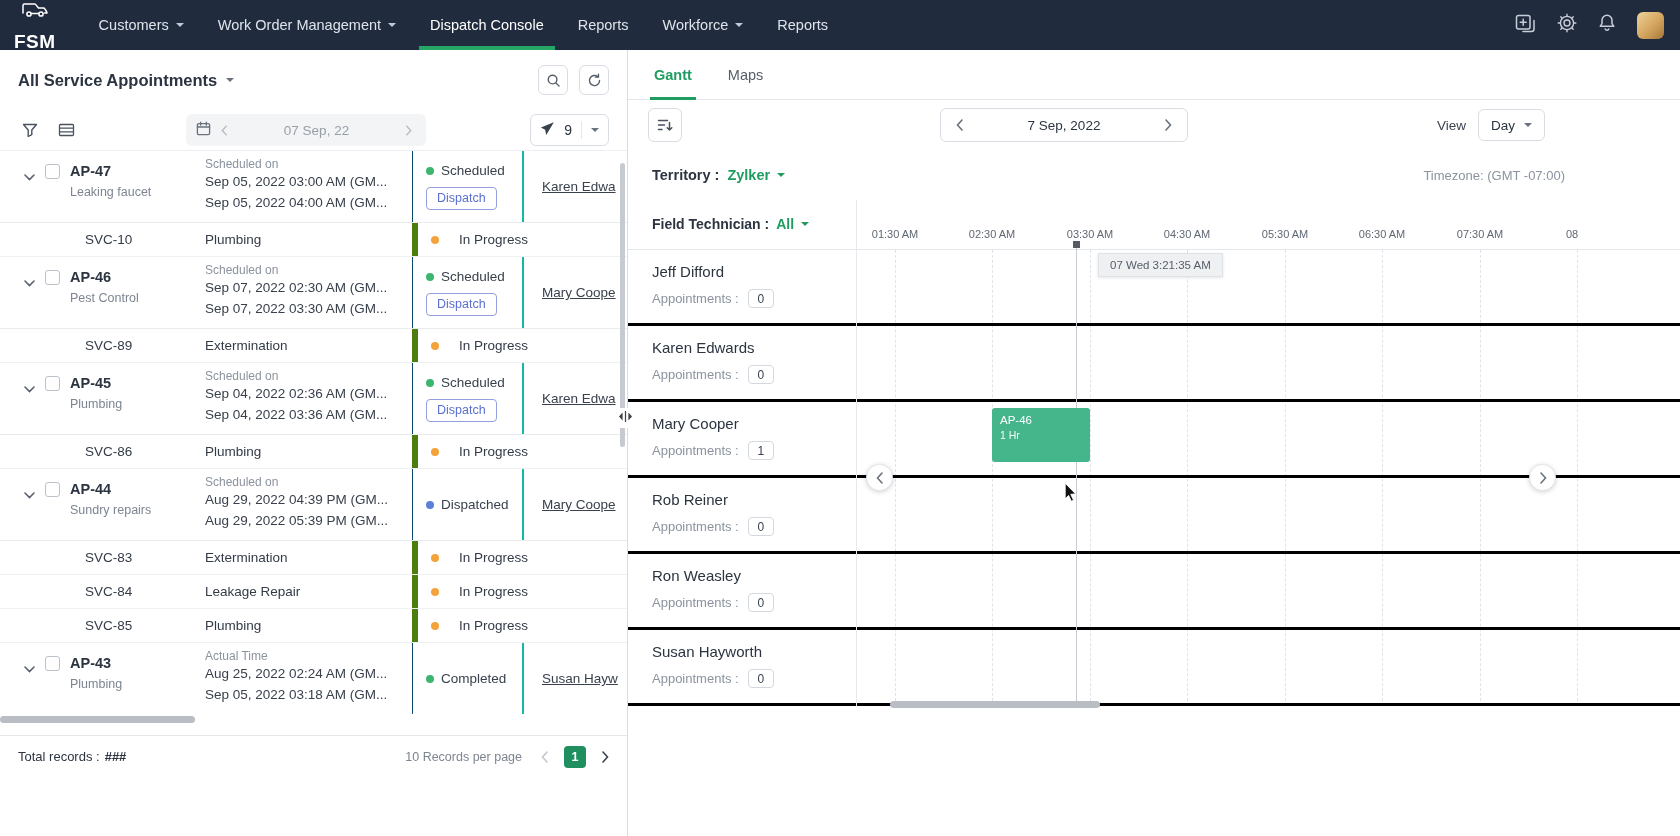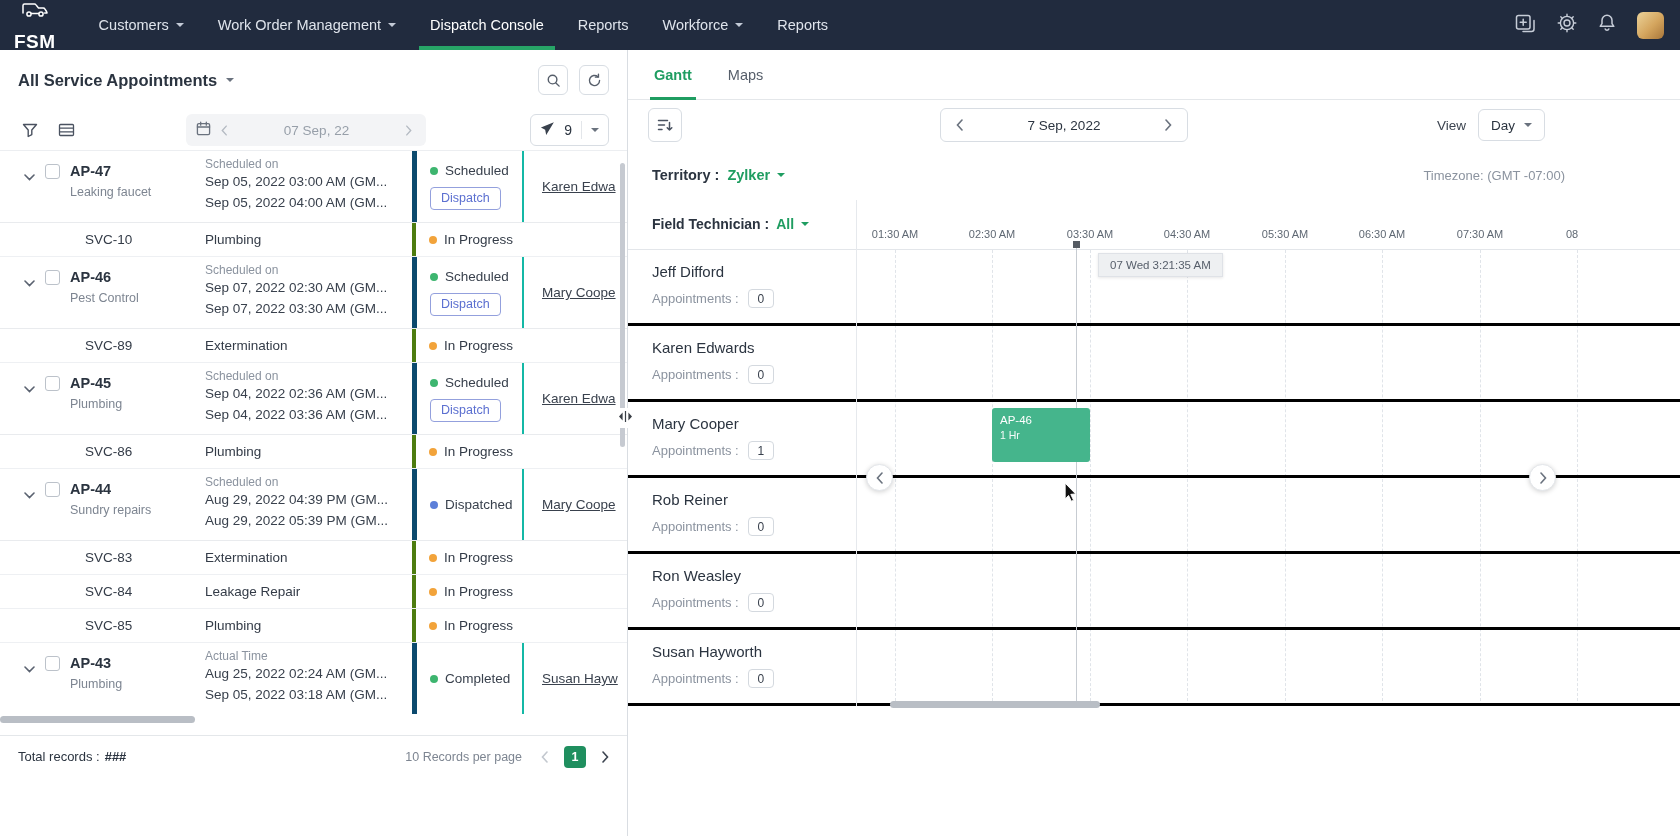--- a/index.html
+++ b/index.html
@@ -52,38 +52,38 @@
   .ap-row { display:flex; height:72px; border-bottom:1px solid #e9ebee; background:#fff; }
   .ap-c1 { width:205px; display:flex; padding:12px 0 0 24px; gap:10px; }
   .row-caret { margin-top:4px; cursor:pointer; }
   .checkbox { width:15px; height:15px; border:1.5px solid #bcc2ca; border-radius:3px; background:#fff;
     margin-top:1px; cursor:pointer; flex:none; }
   .ap-id { font-size:14.5px; font-weight:bold; color:#2b3440; cursor:pointer; }
   .ap-sub { font-size:12.5px; color:#7d8591; margin-top:6px; white-space:nowrap; }
   .ap-c2 { width:207px; padding-top:6px; }
   .ap-timelabel { font-size:12px; color:#8b939f; margin-bottom:1px; }
   .ap-time { font-size:13.5px; color:#39414d; line-height:1.55; white-space:nowrap; }
-  .ap-c3 { width:110px; border-left:5px solid #0c4a6e; padding:12px 0 0 13px; }
+  .ap-c3 { width:110px; border-left:1px solid #0c4a6e; padding:12px 0 0 13px; }
   .ap-row.centered-status .ap-c3 { padding-top:28px; }
   .status { display:flex; align-items:center; gap:7px; font-size:13.5px; color:#39414d; white-space:nowrap; }
   .dot { width:8px; height:8px; border-radius:50%; flex:none; }
   .dot-green { background:#3db56f; }
   .dot-orange { background:#f2a33a; }
   .dot-blue { background:#5c7fd9; }
   .dispatch-btn { margin-top:9px; border:1px solid #93a0dd; color:#5b6fd0; background:#fff;
     border-radius:4px; font-size:12.5px; padding:3px 10px 4px; cursor:pointer;
     font-family:"Liberation Sans", sans-serif; }
   .ap-c4 { flex:1; border-left:2px solid #14b8a6; display:flex; align-items:center; padding-left:18px;
     font-size:13.5px; color:#39414d; white-space:nowrap; overflow:hidden;text-decoration:underline; }
 
   .svc-row { display:flex; height:34px; align-items:stretch; border-bottom:1px solid #eef0f3;
     font-size:13.5px; color:#333b47; background:#fff; }
   .svc-id { width:205px; padding-left:85px; display:flex; align-items:center; }
   .svc-name { width:207px; display:flex; align-items:center; }
-  .svc-status { flex:1; border-left:4px solid #4d7c0f; display:flex; align-items:center; gap:7px; padding-left:13px; }
+  .svc-status { flex:1; border-left:6px solid #4d7c0f; display:flex; align-items:center; gap:20px; padding-left:13px; }
 
   .lp-vscroll { position:absolute; top:113px; right:2px; width:5px; height:284px; background:#c6cad1;
     border-radius:3px; z-index:4; cursor:pointer; }
   .lp-scrollstrip { height:21px; position:relative; }
   .lp-hscroll { position:absolute; left:0; top:2px; width:195px; height:7px; background:#b9bec5;
     border-radius:4px; cursor:pointer; }
 
   .lp-footer { height:42px; border-top:1px solid #e4e7ea; display:flex; align-items:center;
     padding:0 18px; }
   .total-label { font-size:13px; color:#2b3440; }

